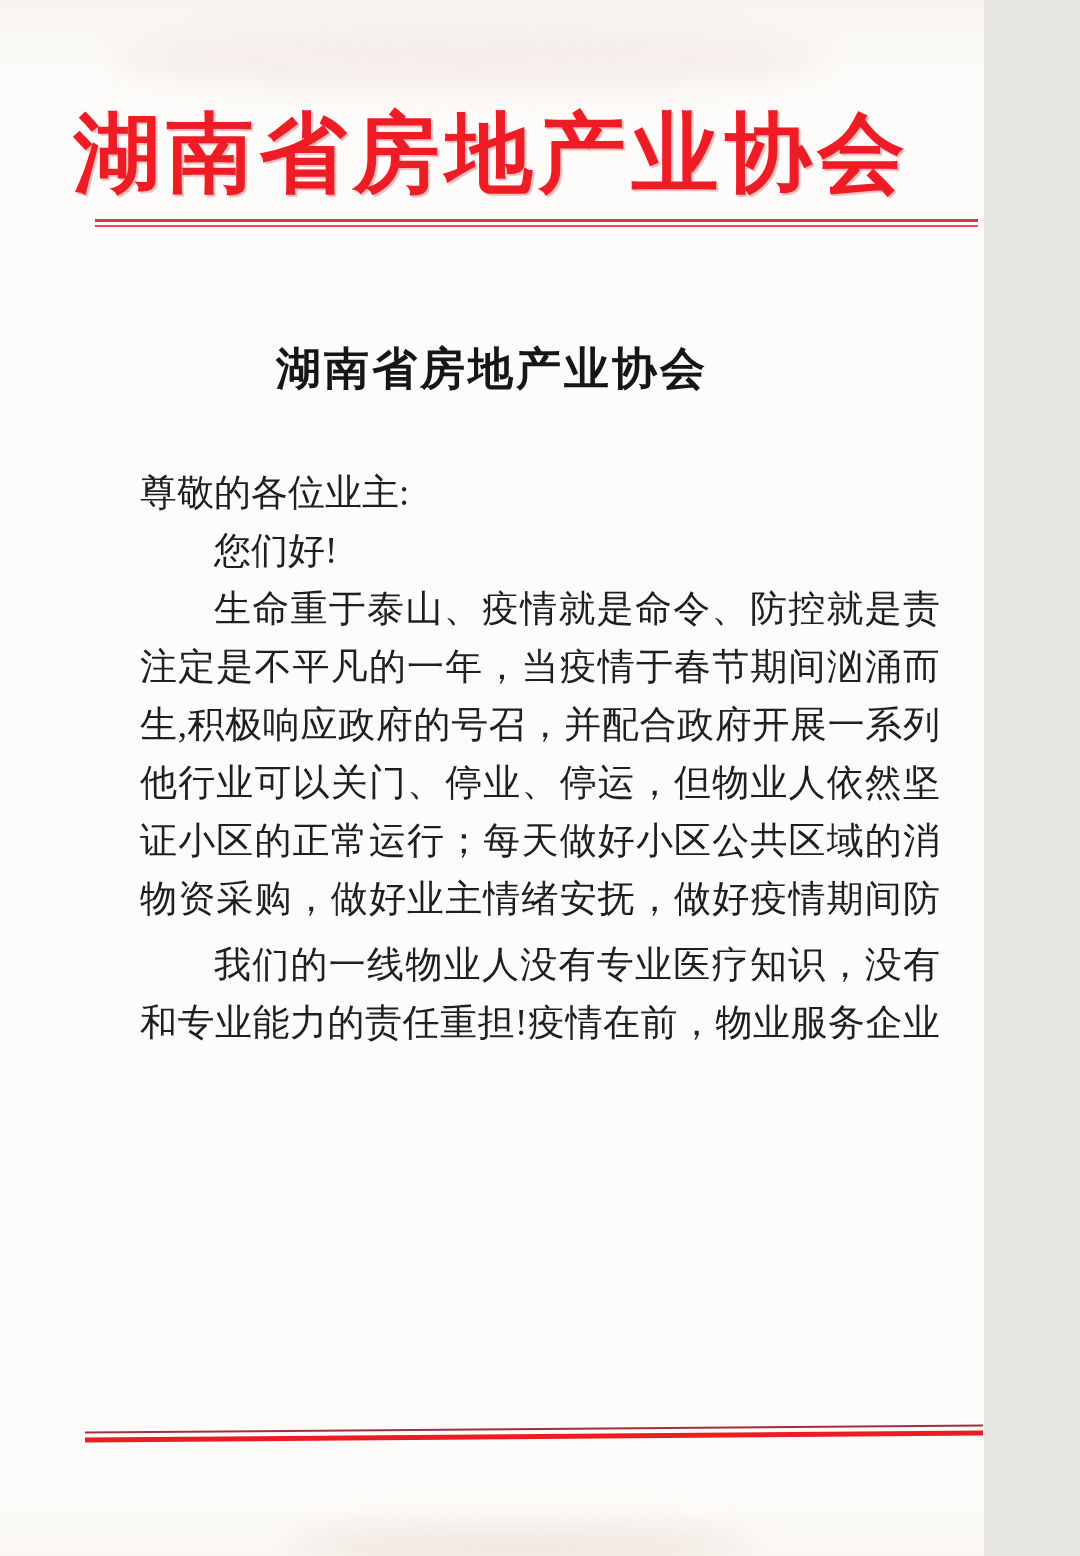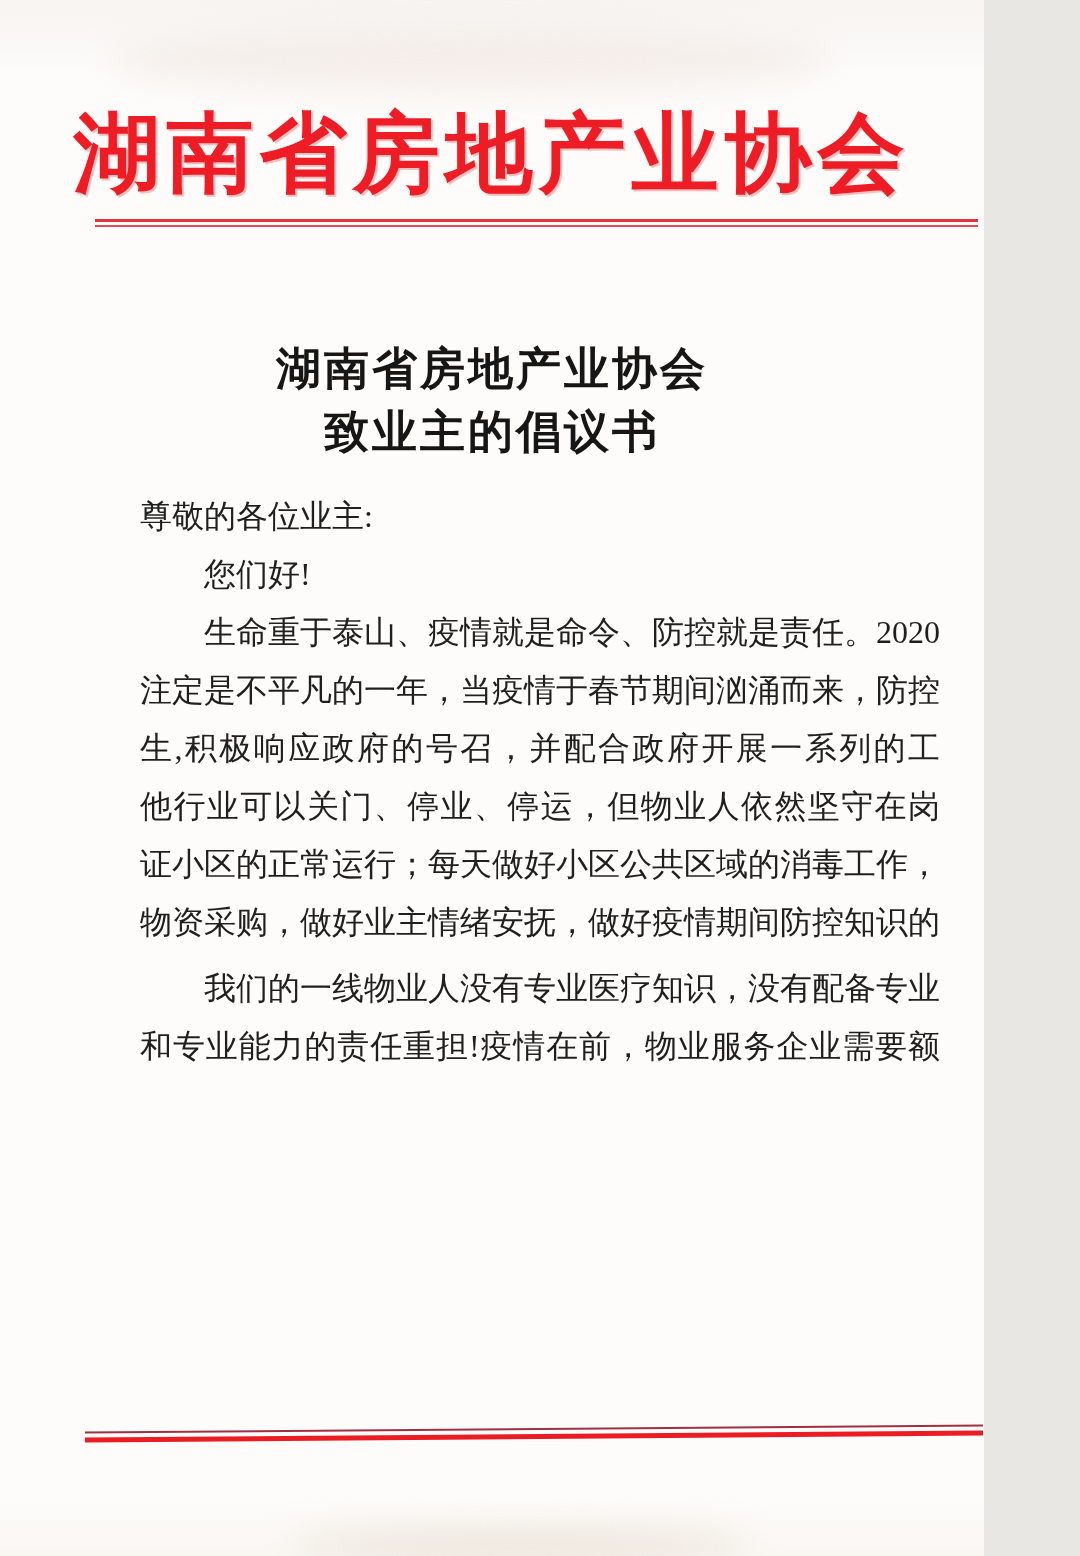--- a/index.html
+++ b/index.html
@@ -30,22 +30,22 @@
 
   
   .doc-title{
     position:absolute;top:308px;left:0;width:100%;
     text-align:center;font-weight:700;color:#161616;
     font-size:45px;line-height:63px;letter-spacing:3px;
   }
 
   
   .body-text{
-    position:absolute;top:487px;left:140px;width:800px;
-    font-size:32px;line-height:58px;color:#1f1f1f;
+    position:absolute;top:464px;left:140px;width:800px;
+    font-size:37px;line-height:58px;color:#1f1f1f;
   }
   .line{
     height:58px;overflow:hidden;
     text-align:justify;text-align-last:justify;
   }
   .line.short{text-align-last:left;}
   .line.indent{text-indent:2em;}
   .line.para{margin-top:8px;}
 
   
@@ -67,21 +67,20 @@
   <header>
     <div class="letterhead-title">湖南省房地产业协会</div>
     <div class="letterhead-rule">
       <div class="r1"></div>
       <div class="r2"></div>
     </div>
   </header>
 
   <h1 class="doc-title">
     <div>湖南省房地产业协会</div>
-    <div>致业主的倡议书</div>
   </h1>
 
   <main class="body-text">
       <div class="line short">尊敬的各位业主:</div>
       <div class="line indent short">您们好!</div>
       <div class="line indent">生命重于泰山、疫情就是命令、防控就是责任。2020年</div>
       <div class="line">注定是不平凡的一年，当疫情于春节期间汹涌而来，防控措</div>
       <div class="line">生,积极响应政府的号召，并配合政府开展一系列的工作。其</div>
       <div class="line">他行业可以关门、停业、停运，但物业人依然坚守在岗位,保</div>
       <div class="line">证小区的正常运行；每天做好小区公共区域的消毒工作，做</div>

